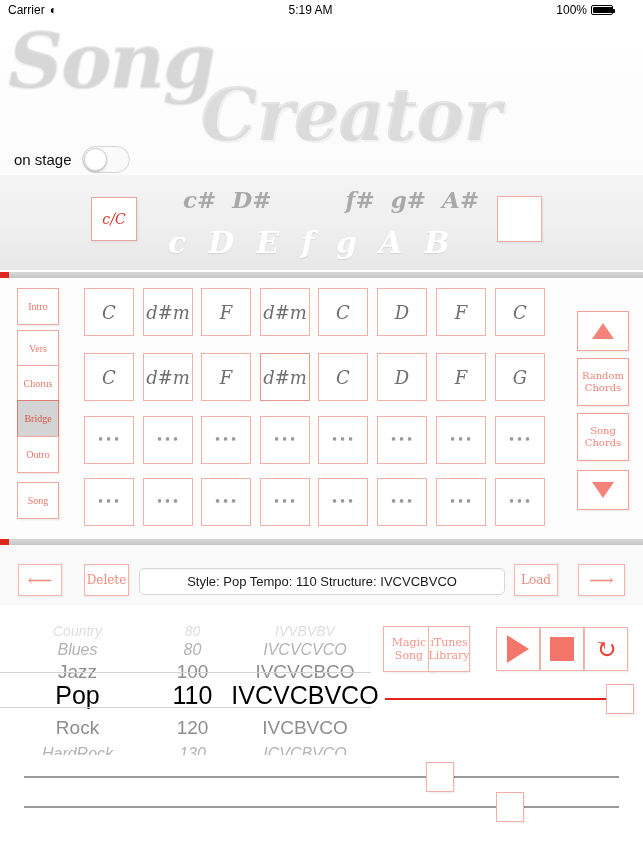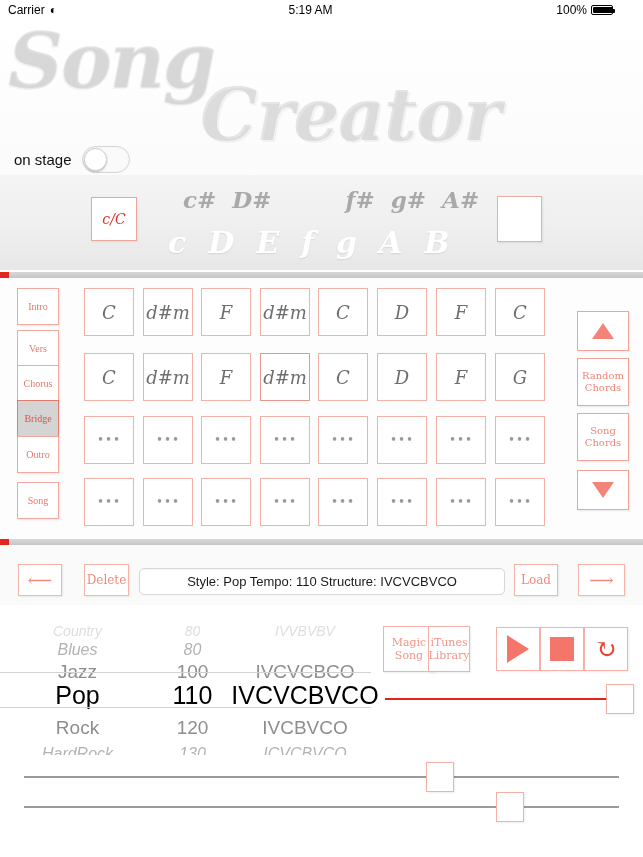--- a/index.html
+++ b/index.html
@@ -410,20 +410,21 @@
   <div class="lower"></div>
   <div class="picker">
       <div class="prow n3" style="top: 18px;">
         <span class="c1">Country</span>
         <span class="c2">80</span>
         <span class="c3">IVVBVBV</span>
       </div>
       <div class="prow n2" style="top: 36px;">
         <span class="c1">Blues</span>
         <span class="c2">80</span>
+        <span class="c3">IVCVCVCO</span>
       </div>
       <div class="prow n1" style="top: 56px;">
         <span class="c1">Jazz</span>
         <span class="c2">100</span>
         <span class="c3">IVCVCBCO</span>
       </div>
       <div class="prow sel" style="top: 76px;">
         <span class="c1">Pop</span>
         <span class="c2">110</span>
         <span class="c3">IVCVCBVCO</span>

